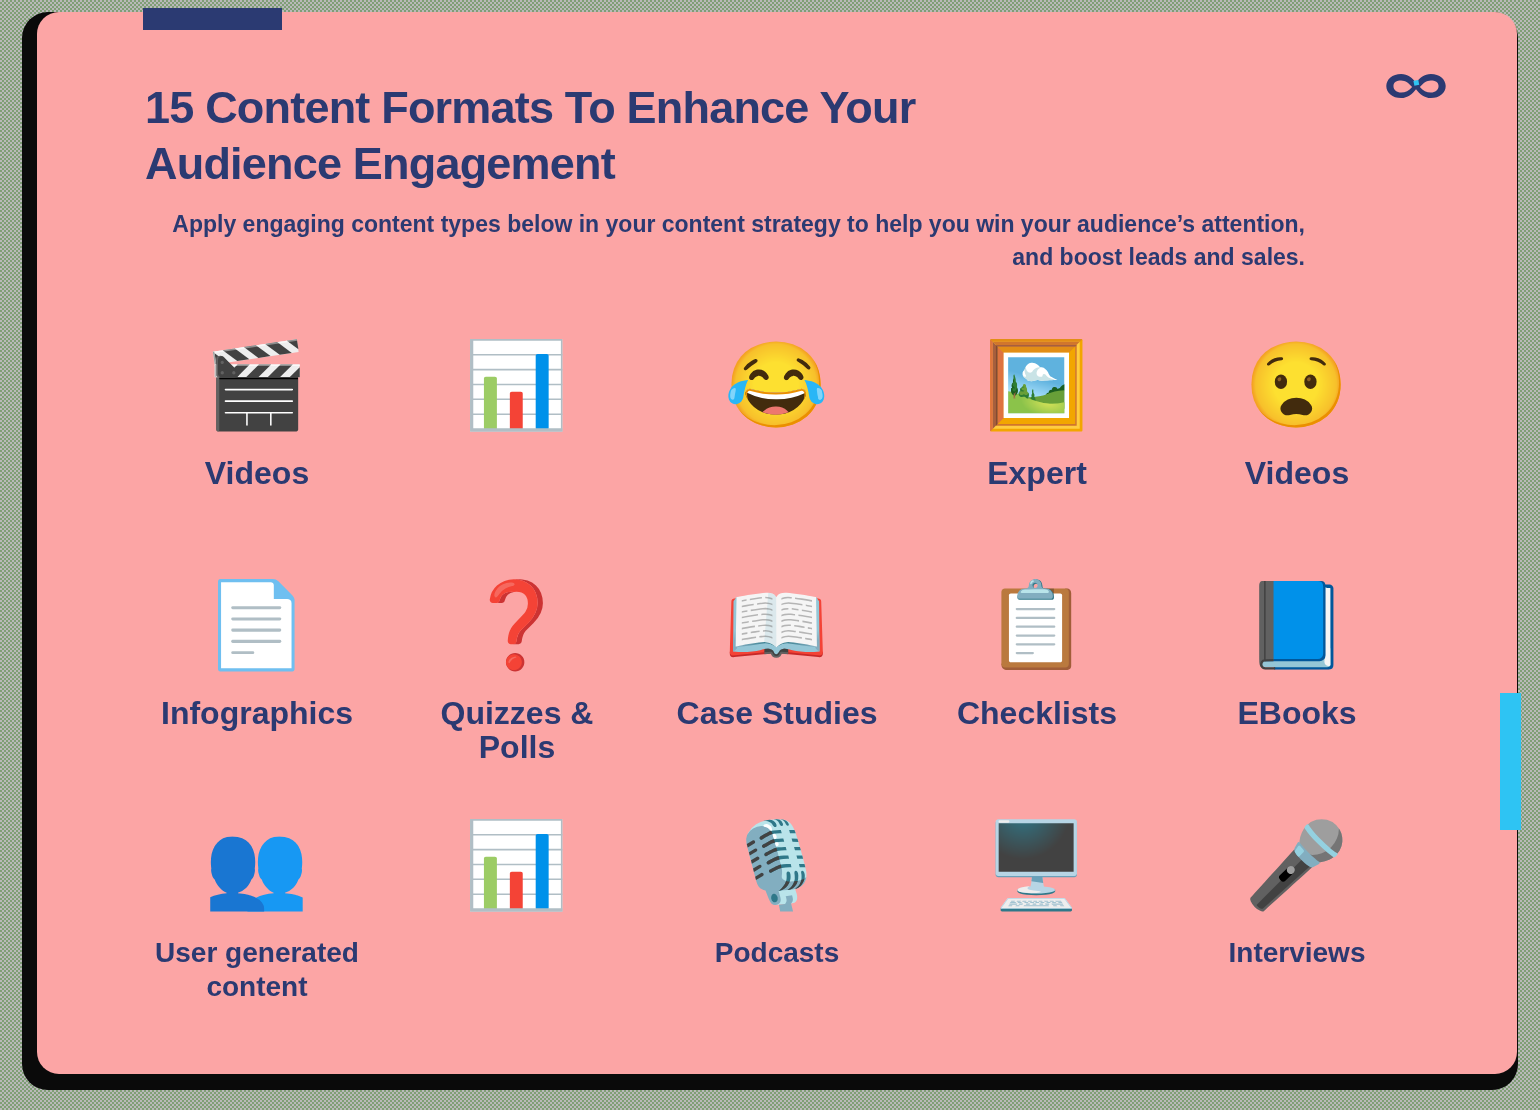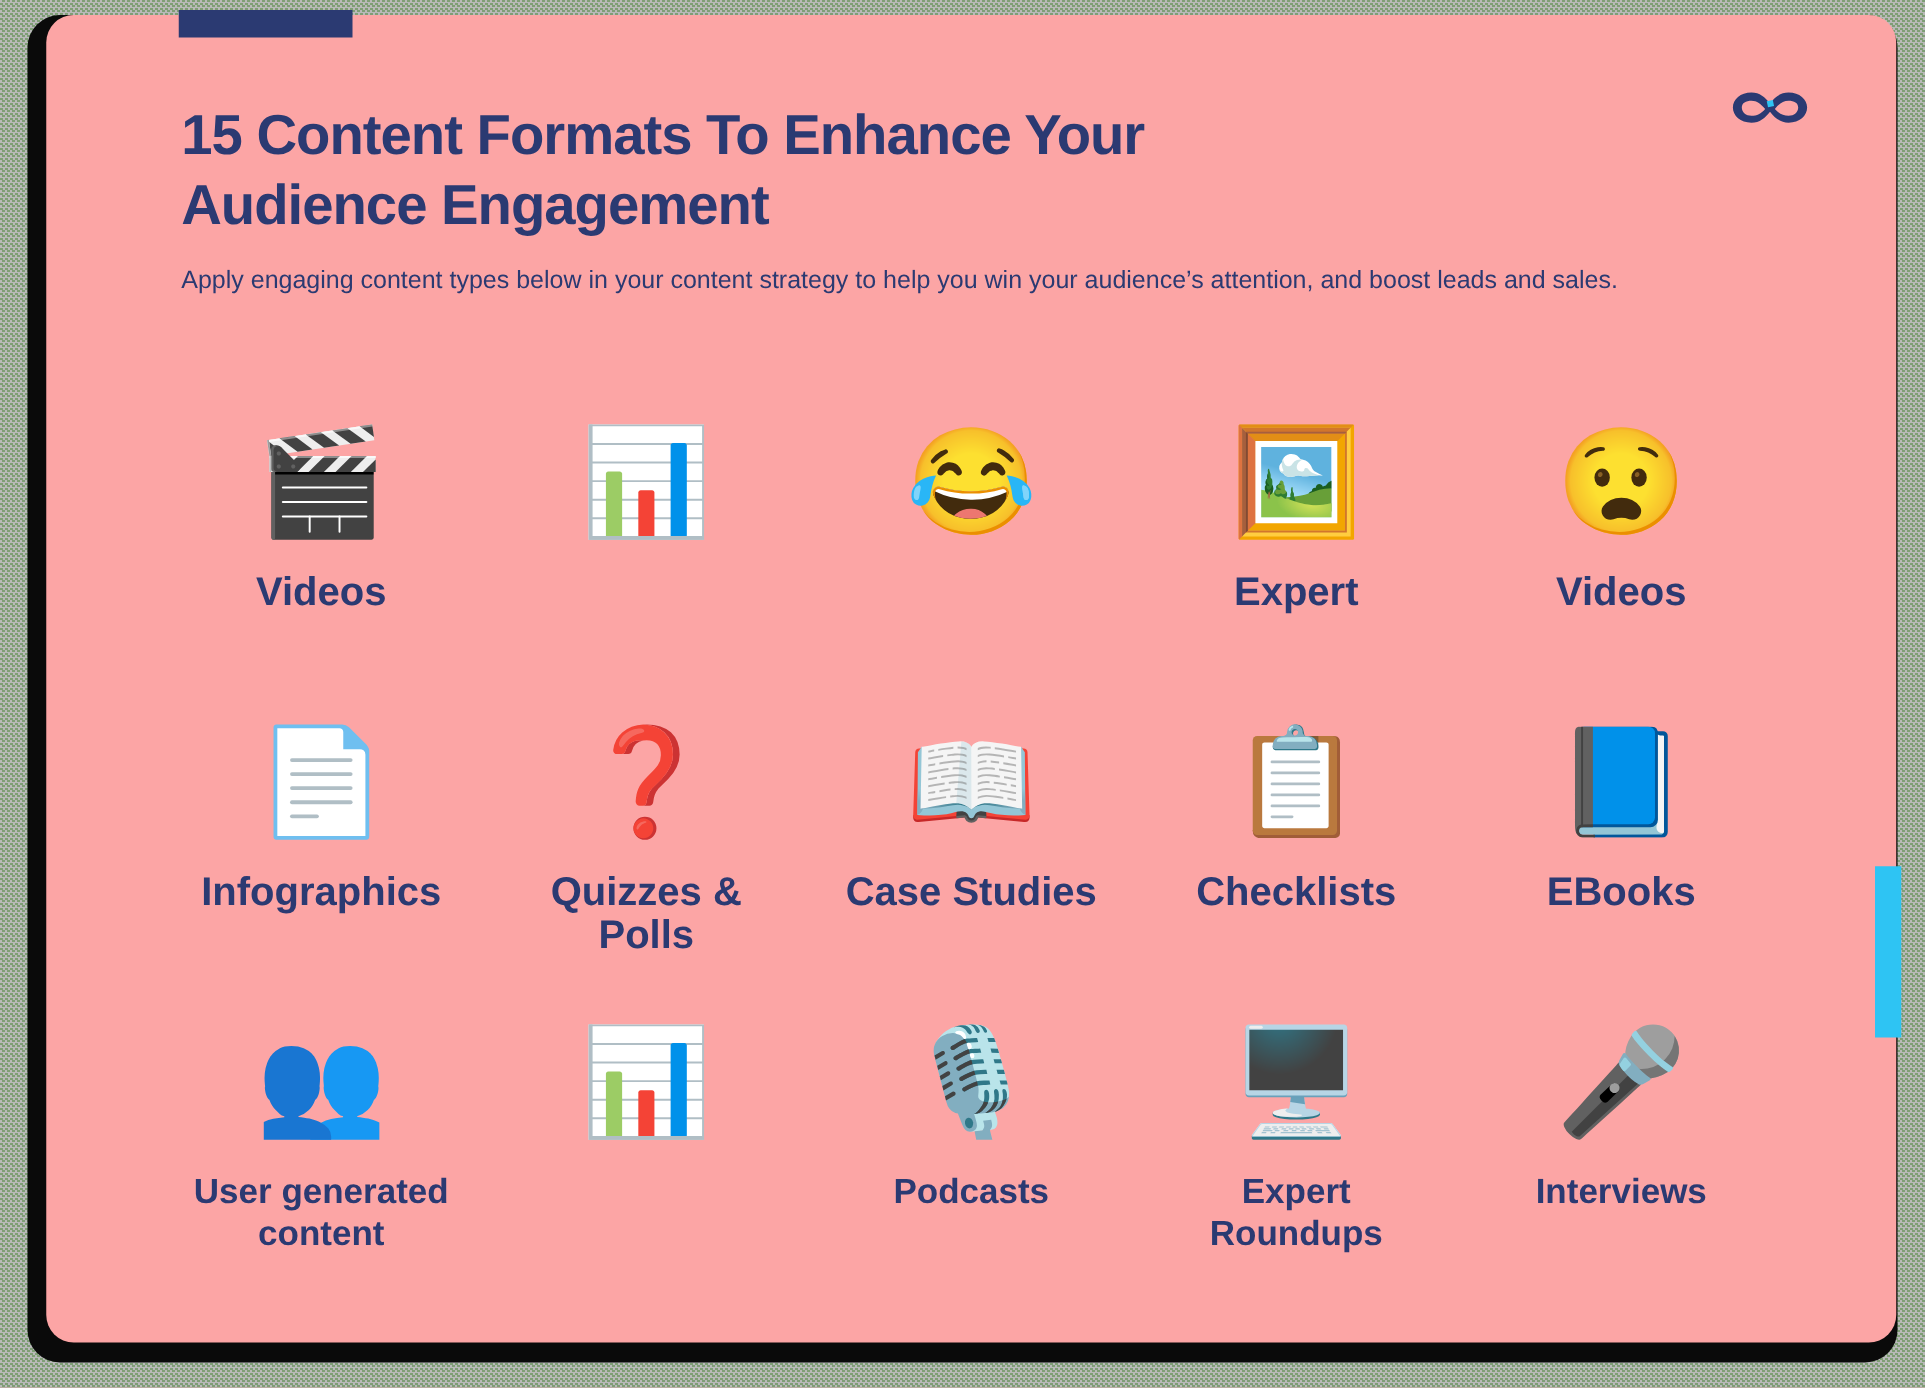--- a/index.html
+++ b/index.html
@@ -103,25 +103,26 @@
     color: #2b3a72;
     font-family: "Liberation Sans", sans-serif;
   }
 
   #page-subtitle {
     position: absolute;
     left: 108px;
     top: 196px;
     width: 1160px;
     margin: 0;
-    font-size: 20px;
+    font-size: 23px;
     line-height: 33px;
-    font-weight: 400;
+    font-weight: 700;
     color: #2b3a72;
     font-family: "Liberation Sans", sans-serif;
+    text-align: right;
   }
 
   
   #format-grid {
     position: absolute;
     left: 90px;
     top: 310px;
     width: 1300px;
     display: grid;
     grid-template-columns: repeat(5, 1fr);
@@ -240,21 +241,20 @@
           </div>
           <div class="grid-cell" data-row="3">
             <div class="cell-icon">📊</div>
           </div>
           <div class="grid-cell" data-row="3">
             <div class="cell-icon">🎙️</div>
             <div class="cell-label">Podcasts</div>
           </div>
           <div class="grid-cell" data-row="3">
             <div class="cell-icon">🖥️</div>
-            <div class="cell-label">Expert Roundups</div>
           </div>
           <div class="grid-cell" data-row="3">
             <div class="cell-icon">🎤</div>
             <div class="cell-label">Interviews</div>
           </div>
         </div>
 
     </div>
   </div>
 </div>

